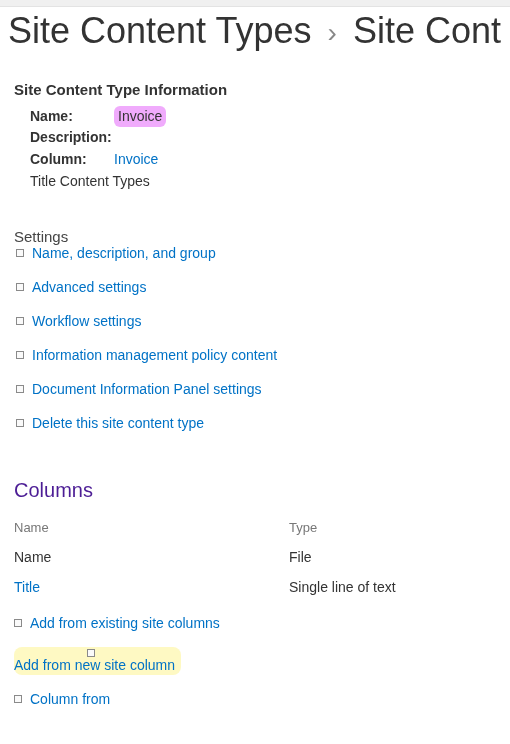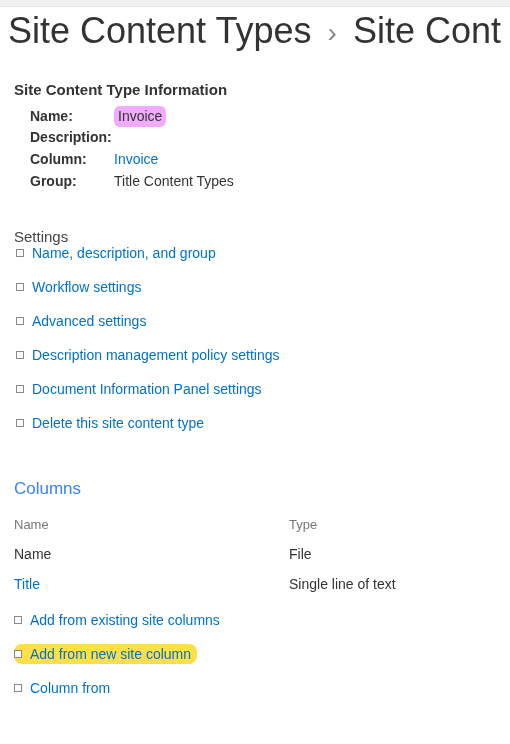--- a/index.html
+++ b/index.html
@@ -85,22 +85,22 @@
     width: 6px;
     height: 6px;
     border: 1px solid #8a8a8a;
     background: #fafafa;
     margin-right: 8px;
     flex-shrink: 0;
   }
   .columns-heading {
     margin-top: 48px;
     margin-bottom: 18px;
-    font-size: 17px;
-    color: #3b82f6;
+    font-size: 20px;
+    color: #4c1d95;
   }
   .cols-header {
     display: flex;
     color: #777;
     font-size: 13px;
     margin-bottom: 14px;
   }
   .cols-header .col-name,
   .cols-row .col-name {
     width: 275px;
@@ -110,25 +110,26 @@
     margin-bottom: 14px;
     color: #333;
   }
   .col-actions {
     margin-top: 20px;
   }
   .col-actions .link-item {
     margin-bottom: 16px;
   }
   .highlight-row {
-    background: #fde047;
+    background: #fef9c3;
     border-radius: 8px;
     padding: 2px 6px 2px 0;
     display: inline-flex;
     align-items: center;
+    flex-direction: column;
   }
 </style>
 </head>
 <body>
 
 <div class="topbar"></div>
 
 <div class="breadcrumb">
   <span>Site Content Types</span>
   <span class="sep">›</span>
@@ -153,47 +154,46 @@
     </div>
 
     <div class="info-row">
       <div class="info-label">Column:</div>
       <div class="info-value">
         <span class="link">Invoice</span>
       </div>
     </div>
 
     <div class="info-row">
-      <div class="info-label">Group:</div>
       <div class="info-value">Title Content Types</div>
     </div>
 
   </div>
 
   <div class="settings-heading">Settings</div>
   <div class="link-list">
 
     <div class="link-item">
       <span class="bullet"></span>
       <span class="link">Name, description, and group</span>
     </div>
 
     <div class="link-item">
       <span class="bullet"></span>
+      <span class="link">Advanced settings</span>
+    </div>
+
+    <div class="link-item">
+      <span class="bullet"></span>
       <span class="link">Workflow settings</span>
     </div>
 
     <div class="link-item">
       <span class="bullet"></span>
-      <span class="link">Advanced settings</span>
-    </div>
-
-    <div class="link-item">
-      <span class="bullet"></span>
-      <span class="link">Description management policy settings</span>
+      <span class="link">Information management policy content</span>
     </div>
 
     <div class="link-item">
       <span class="bullet"></span>
       <span class="link">Document Information Panel settings</span>
     </div>
 
     <div class="link-item">
       <span class="bullet"></span>
       <span class="link">Delete this site content type</span>

